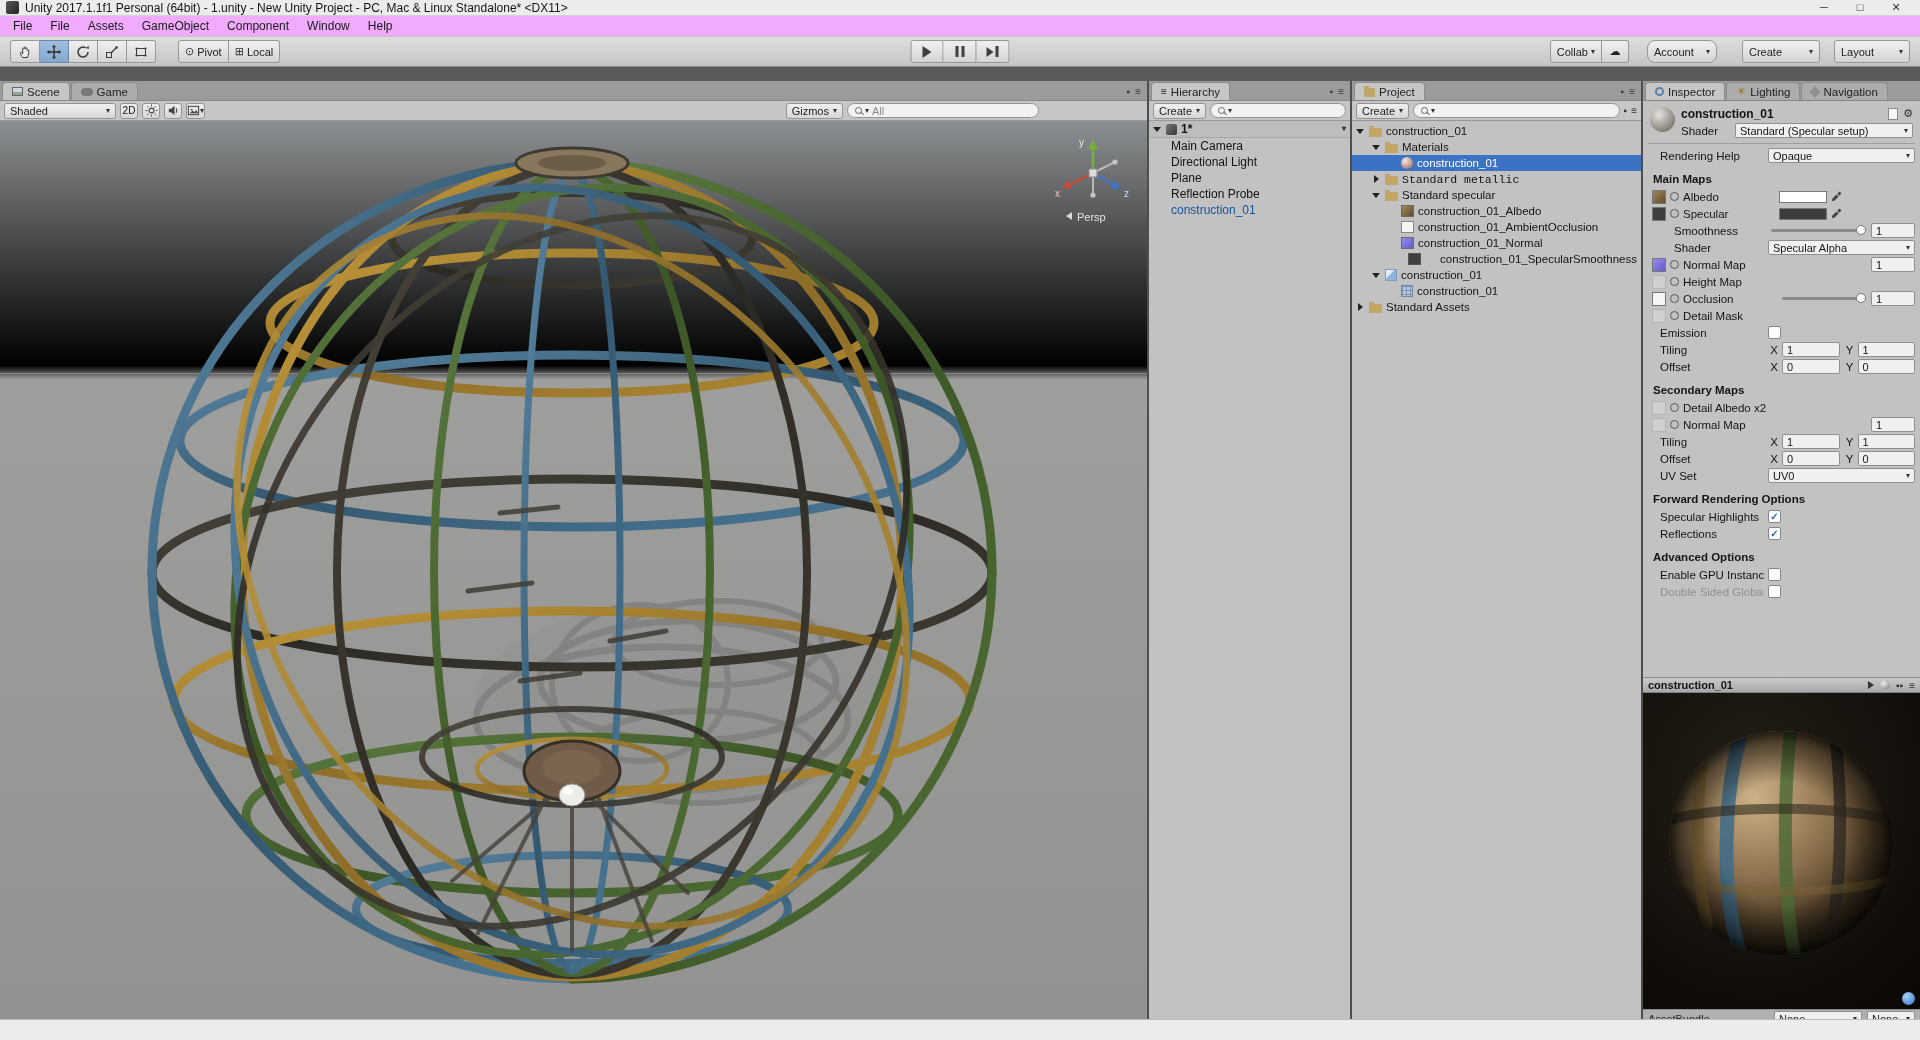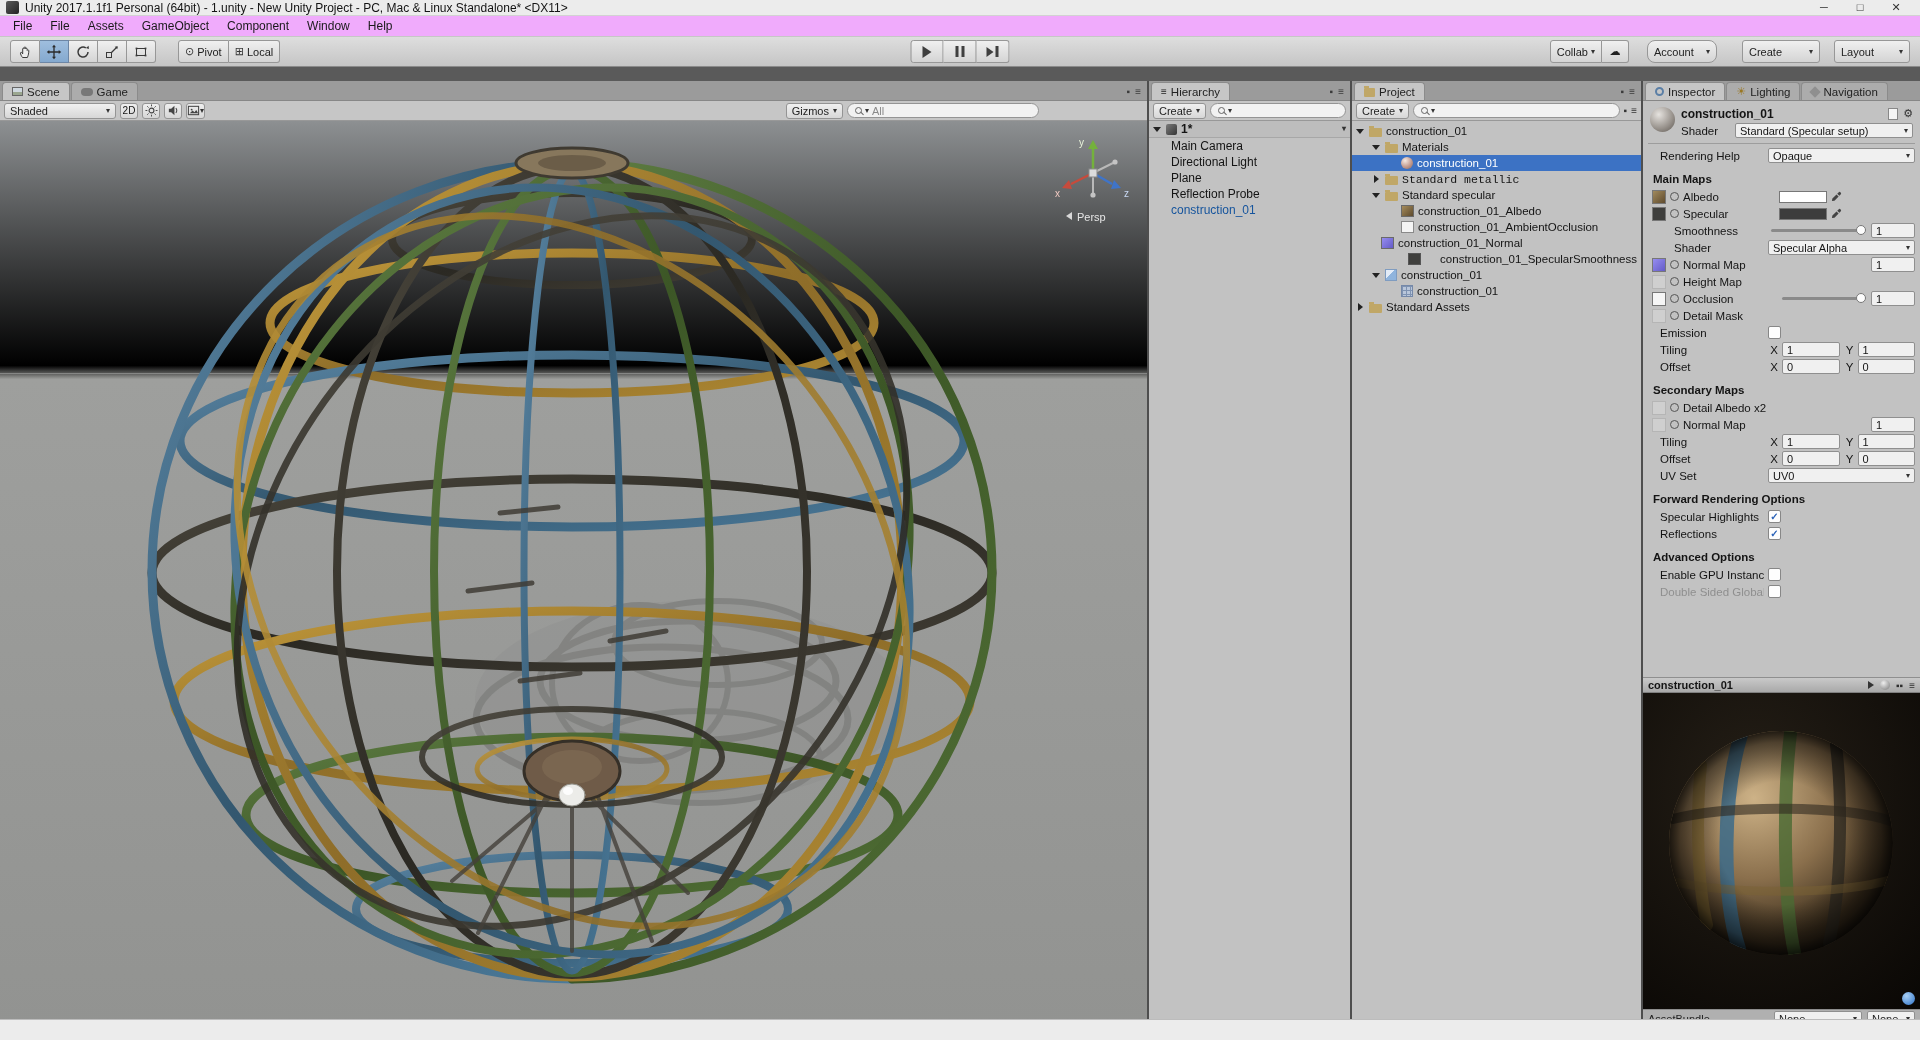--- a/index.html
+++ b/index.html
@@ -548,21 +548,21 @@
         <div class="row prow" style="padding-left: 36px;">
           <span class="tri "></span>
           <span class="pi tex-albedo"></span>
           <span class="plabel">construction_01_Albedo</span>
         </div>
         <div class="row prow" style="padding-left: 36px;">
           <span class="tri "></span>
           <span class="pi tex-white"></span>
           <span class="plabel">construction_01_AmbientOcclusion</span>
         </div>
-        <div class="row prow" style="padding-left: 16px;">
+        <div class="row prow" style="padding-left: 36px;">
           <span class="tri "></span>
           <span class="pi tex-normal"></span>
           <span class="plabel">construction_01_Normal</span>
         </div>
         <div class="row prow" style="padding-left: 28px; justify-content: space-between;">
           <span class="tri "></span>
           <span class="pi tex-dark"></span>
           <span class="plabel">construction_01_SpecularSmoothness</span>
         </div>
         <div class="row prow" style="padding-left: 20px;">

